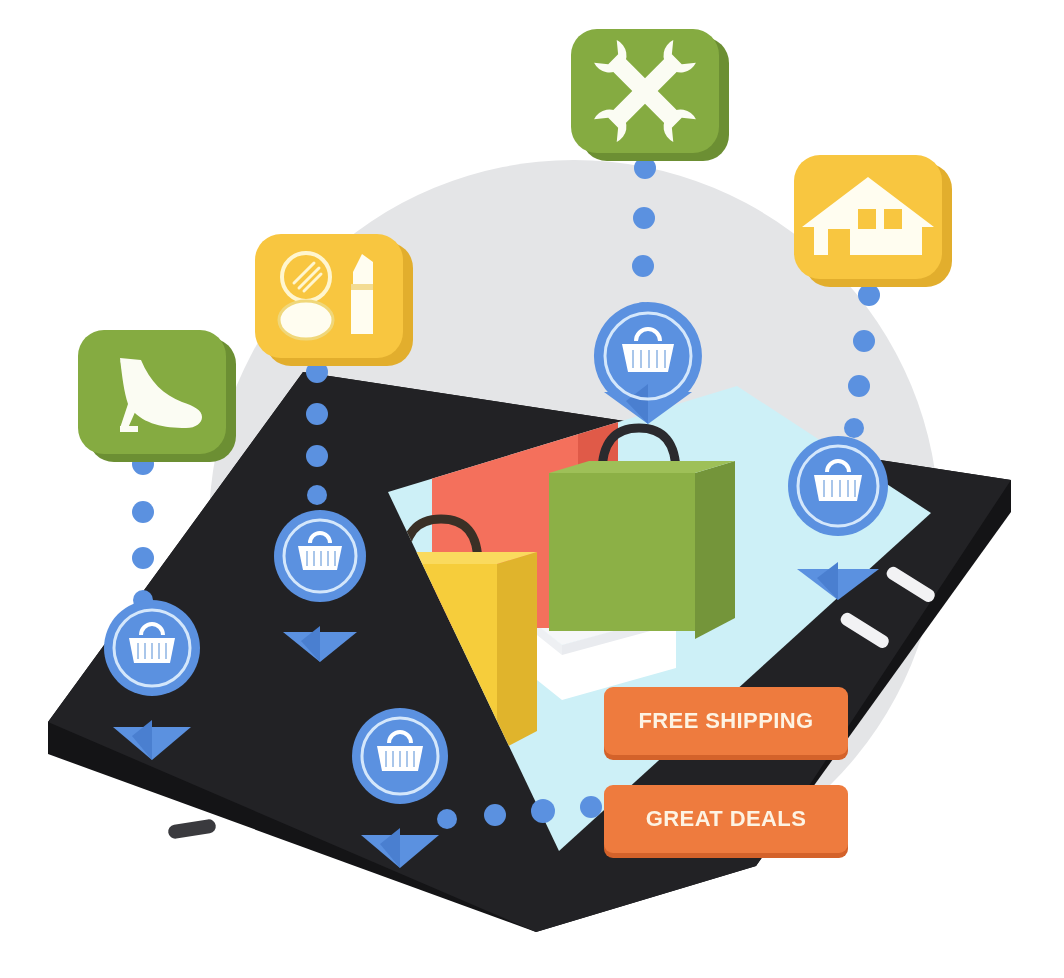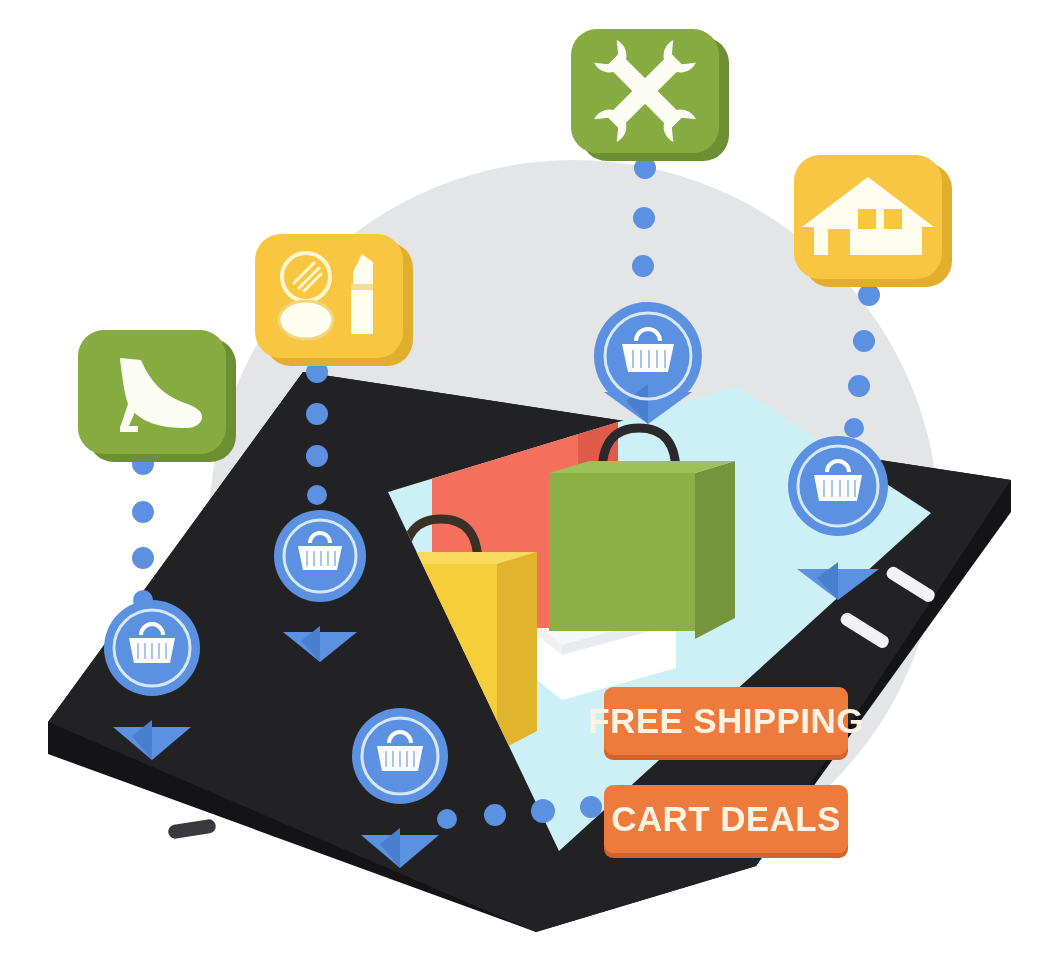--- a/index.html
+++ b/index.html
@@ -29,21 +29,21 @@
     position: absolute;
     display: flex;
     align-items: center;
     justify-content: center;
     border-radius: 9px;
     background: #ee7b3e;
     box-shadow: 0 5px 0 0 #d4622a;
     color: #fdf3e3;
     font-family: "Liberation Sans", sans-serif;
     font-weight: bold;
-    font-size: 35px;
+    font-size: 22px;
     letter-spacing: 0.4px;
     white-space: nowrap;
     cursor: pointer;
     user-select: none;
   }
   .cta-free { left: 604px; top: 687px; width: 244px; height: 68px; }
   .cta-deals { left: 604px; top: 785px; width: 244px; height: 68px; }
   .cta-cart  { left: 604px; top: 883px; width: 244px; height: 68px; }
 </style>
 </head>
@@ -279,15 +279,15 @@
         <path d="M120,358 C124,380 126,398 132,410 C144,424 164,428 186,428
                  C196,428 202,423 202,417 C202,410 194,406 182,402
                  C164,395 150,382 141,360 Z" fill="#fbfcf3"></path>
         <path d="M120,358 C122,376 124,392 128,404 L120,428 L128,428 L136,410 Z" fill="#fbfcf3"></path>
         <path d="M120,426 L138,426 L138,432 L120,432 Z" fill="#fbfcf3"></path>
       </g>
     </g>
   </svg>
 
   <div class="cta cta-free">FREE SHIPPING</div>
-  <div class="cta cta-deals">CART DEALS</div>
+  <div class="cta cta-deals">GREAT DEALS</div>
 
 </div>
 
 </body></html>

